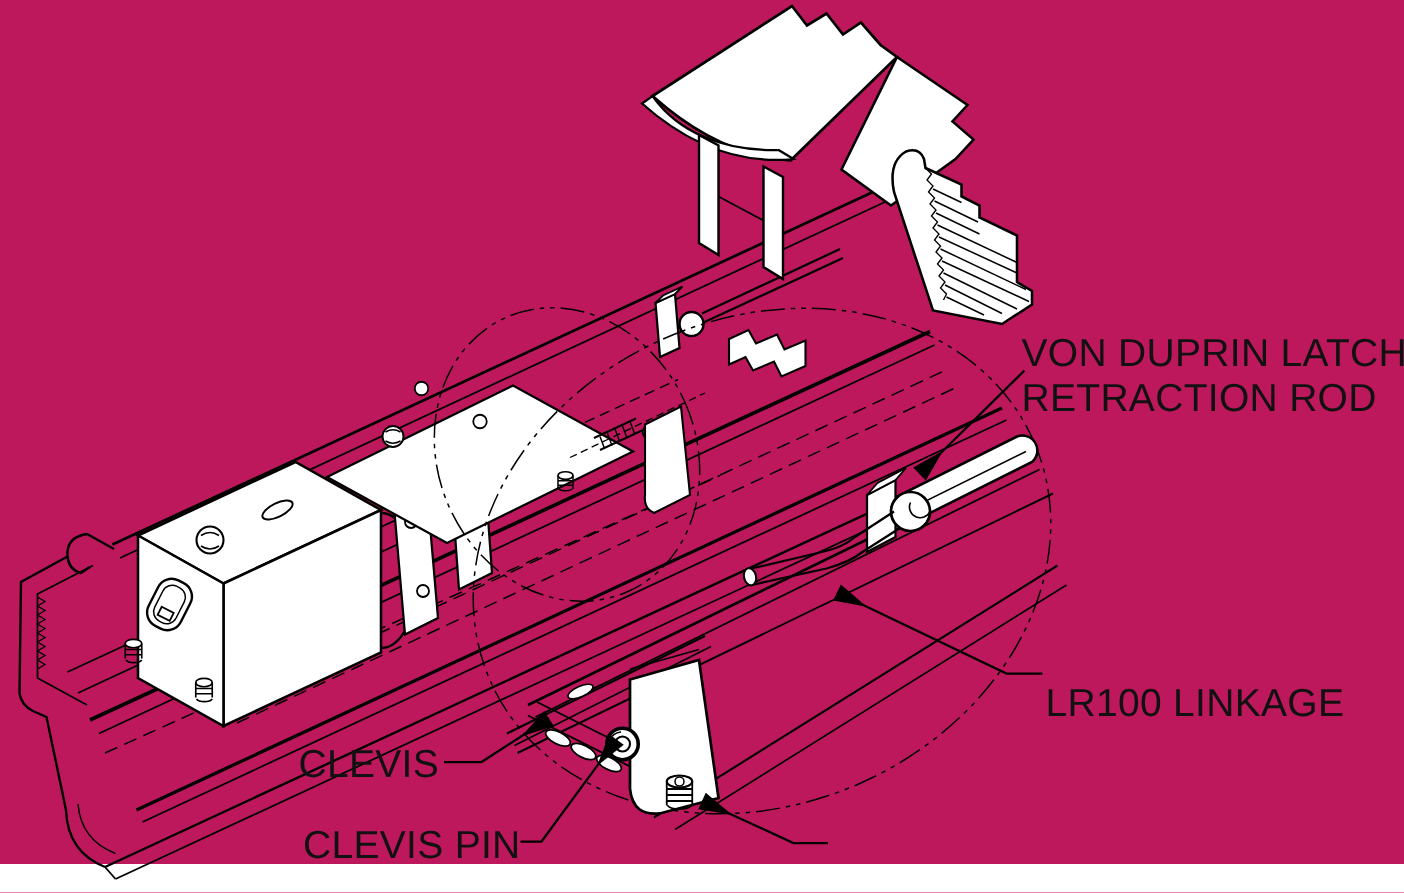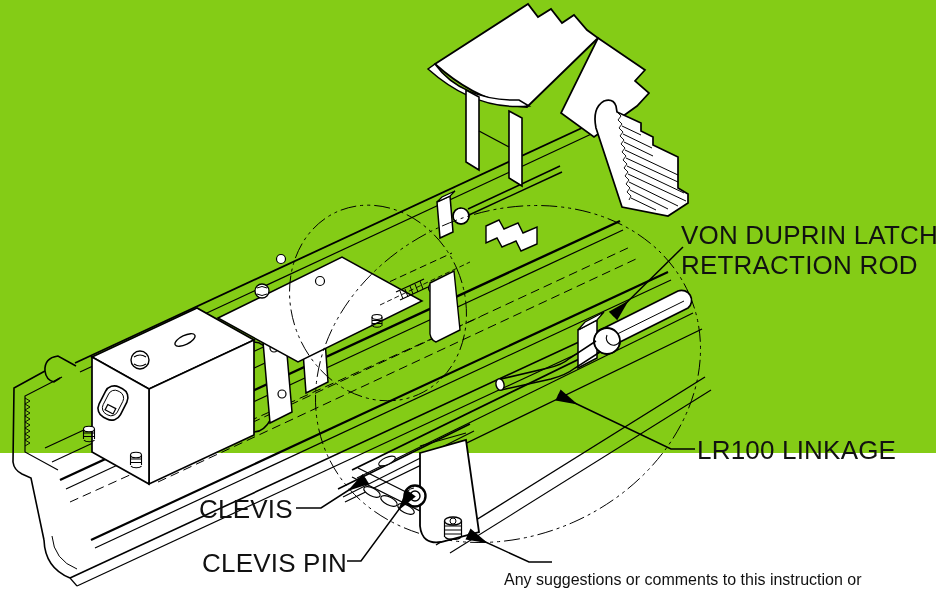--- a/index.html
+++ b/index.html
@@ -1,17 +1,17 @@
 <!DOCTYPE html>
 <html><head>
 <meta charset="utf-8">
 <style>
   html,body{margin:0;padding:0;}
   body{width:936px;height:595px;background:#ffffff;font-family:"Liberation Sans",sans-serif;overflow:hidden;}
-  .stage{position:relative;width:936px;height:453px;background:#84cc16;}
+  .stage{position:relative;width:936px;height:576px;background:#be185d;}
   .stage svg{position:absolute;left:0;top:0;}
   .callout{position:absolute;color:#111;font-size:26px;letter-spacing:0.2px;line-height:30px;white-space:nowrap;}
   .footer-note{position:absolute;color:#111;font-size:16px;white-space:nowrap;}
   path,line,polyline,circle,ellipse,rect,polygon{vector-effect:non-scaling-stroke;}
 </style>
 </head>
 <body>
 
 <div class="stage">
 
@@ -223,21 +223,20 @@
     <path d="M347,561 L361,561 L411,493" marker-end="url(#arrow)"></path>
     <path d="M552,562 L529,562 L468,534" marker-end="url(#arrow)"></path>
   </g>
 </svg>
 
   <div class="callout" style="left:681px;top:220px;">
     <div>VON DUPRIN LATCH</div>
     <div>RETRACTION ROD</div>
   </div>
 
-  <div class="callout" style="left:697px;top:435px;">LR100 LINKAGE</div>
+  <div class="callout" style="left:697px;top:453px;">LR100 LINKAGE</div>
 
   <div class="callout" style="left:202px;top:548px;">CLEVIS PIN</div>
 
   <div class="callout" style="left:199px;top:494px;">CLEVIS</div>
 
 
-  <div class="footer-note" style="left:504px;top:571px;">Any suggestions or comments to this instruction or</div>
 </div>
 
 </body></html>

